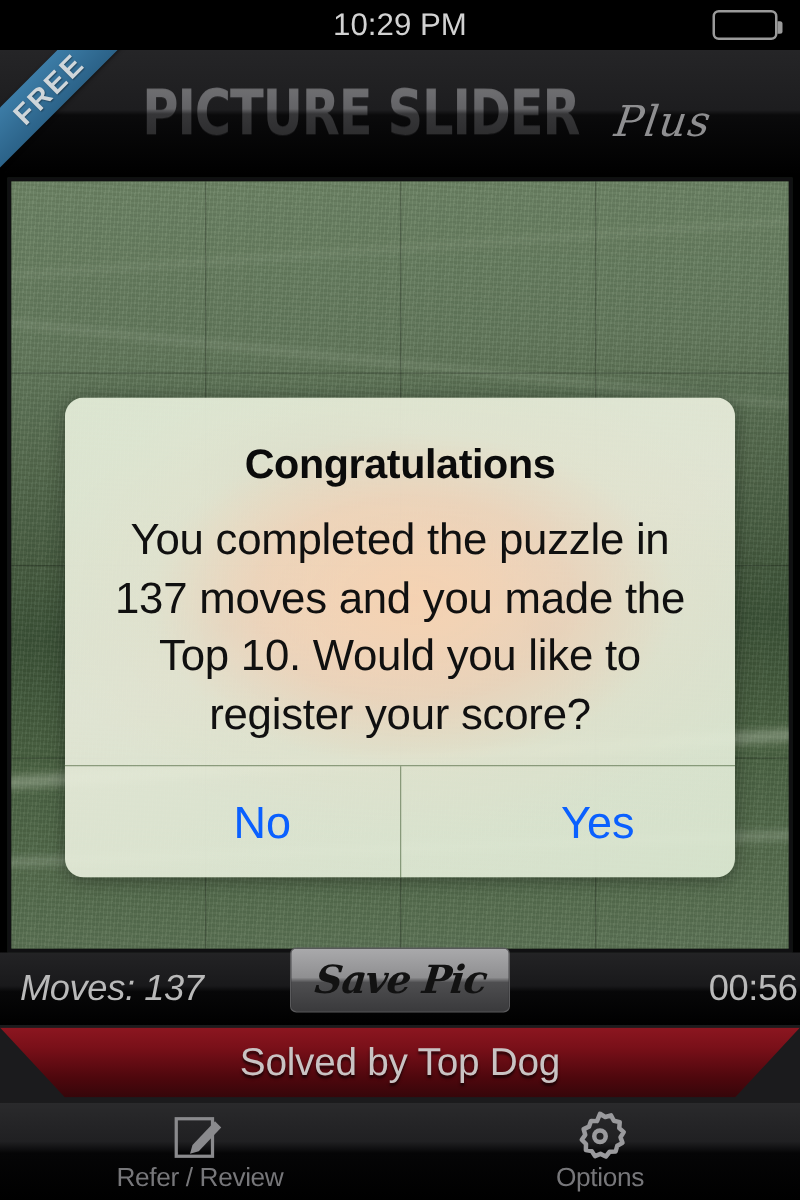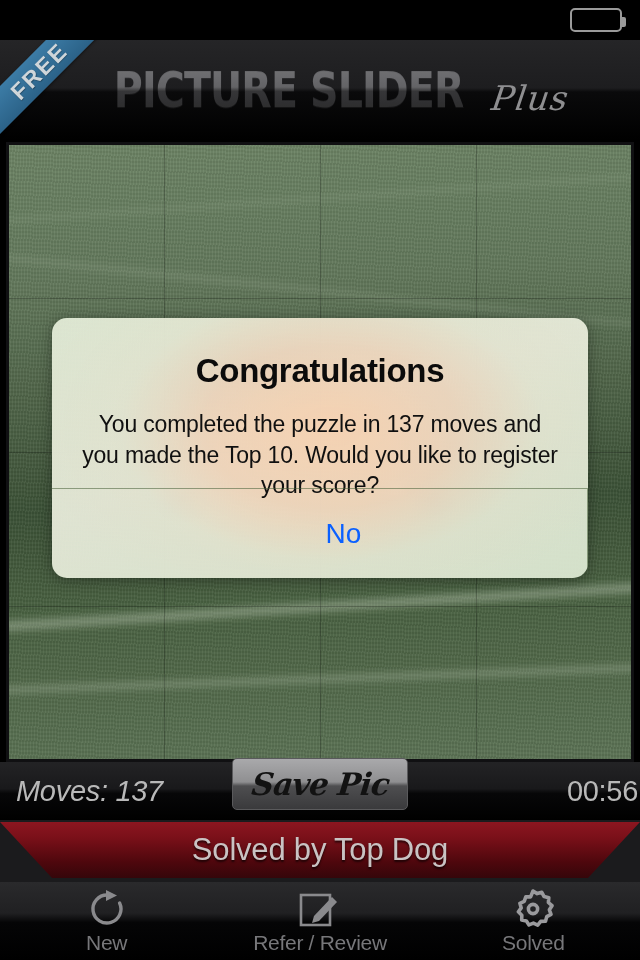--- a/index.html
+++ b/index.html
@@ -123,45 +123,45 @@
   .vein-3{ top:23%; transform:rotate(6deg); height:10px; opacity:.35; }
   .vein-4{ top:8%;  transform:rotate(-4deg); height:9px;  opacity:.25; }
   .grid-lines{ position:absolute; inset:0; }
   .grid-lines .gl{ position:absolute; background:rgba(0,0,0,.22); }
   .grid-lines .v{ top:0; bottom:0; width:1px; }
   .grid-lines .h{ left:0; right:0; height:1px; }
 
   
   .alert-overlay{ position:absolute; inset:0; }
   .alert{
-    position:absolute; left:52px; top:318px; width:536px; height:260px;
+    position:absolute; left:52px; top:318px; width:536px; height:384px;
     border-radius:15px; overflow:hidden;
     background:
       radial-gradient(ellipse 300px 190px at 52% 42%, rgba(247,206,172,.82) 0%, rgba(241,199,170,.55) 42%, rgba(226,223,200,.32) 70%, rgba(216,228,206,.12) 100%),
       linear-gradient(160deg, rgba(230,238,218,.93) 0%, rgba(236,238,222,.93) 45%, rgba(222,234,212,.93) 100%);
     box-shadow:0 2px 14px rgba(0,0,0,.35);
   }
   .alert-body{
     padding:34px 26px 0; text-align:center;
     height:230px;
   }
   .alert-title{
     font-size:33px; font-weight:bold; color:#0b0b0b;
     letter-spacing:-.3px; margin-bottom:19px;
   }
   .alert-msg{
-    font-size:23px; color:#101010; line-height:1.33; letter-spacing:-.2px;
+    font-size:35px; color:#101010; line-height:1.33; letter-spacing:-.2px;
   }
   .alert-buttons{
     position:absolute; left:0; bottom:0; width:100%; height:90px;
     display:flex; border-top:1px solid rgba(70,95,55,.55);
   }
   .alert-btn{
     flex:1; display:flex; align-items:center; justify-content:center;
-    font-size:28px; color:#0a60ff; cursor:pointer;
+    font-size:36px; color:#0a60ff; cursor:pointer;
     background:transparent;
     padding-left:48px;
   }
   .alert-btn.no{ border-right:1px solid rgba(70,95,55,.55); }
 
   
   .stats{
     position:absolute; left:0; top:762px; width:640px; height:58px;
     background:linear-gradient(180deg,#232325 0%,#19191b 46%,#070708 54%,#000 100%);
     display:flex; align-items:center;
@@ -217,20 +217,21 @@
   }
   .tab-label{
     font-size:21px; color:#77777a; letter-spacing:-.3px; margin-top:1px;
   }
   .ico{ display:block; }
 </style>
 </head>
 <body>
 
 <div class="statusbar">
+  <div class="sb-time">10:29 PM</div>
   <div class="sb-right">
     <span class="battery"><span class="fill"></span></span>
   </div>
 </div>
 
 <div class="app-header">
   <div class="title-wrap">
     <span class="logo-main">PICTURE SLIDER</span>
     <span class="logo-plus">Plus</span>
   </div>
@@ -258,49 +259,41 @@
 </div>
 
 <div class="alert-overlay">
   <div class="alert">
     <div class="alert-body">
       <div class="alert-title">Congratulations</div>
       <div class="alert-msg">You completed the puzzle in 137 moves and you made the Top 10. Would you like to register your score?</div>
     </div>
     <div class="alert-buttons">
       <div class="alert-btn no">No</div>
+      <div class="alert-btn yes">Yes</div>
     </div>
   </div>
 </div>
 
 <div class="stats">
   <span class="stat-moves">Moves: 137</span>
   <div class="savepic">
     <span>Save Pic</span>
   </div>
   <span class="stat-time">00:56</span>
 </div>
 
 <div class="banner-zone">
   <div class="banner">
     <span>Solved by Top Dog</span>
   </div>
 </div>
 
 <div class="tabbar">
 
-  <div class="tab">
-    <div class="tab-icon">
-      <svg class="ico" width="40" height="40" viewBox="0 0 40 40">
-        <path d="M20 6 A14 14 0 1 0 32.6 14" fill="none" stroke="#8a8a8d" stroke-width="3.4" stroke-linecap="round"></path>
-        <path d="M19 1 L30 6.5 L19 12 Z" fill="#8a8a8d"></path>
-      </svg>
-    </div>
-    <div class="tab-label">New</div>
-  </div>
 
 
 
   <div class="tab">
     <div class="tab-icon">
       <svg class="ico" width="42" height="40" viewBox="0 0 42 40">
         <rect x="2" y="6" width="29" height="30" fill="none" stroke="#8a8a8d" stroke-width="2.6"></rect>
         <path d="M15 27 L33 8 L38 13 L20 32 L13 34 Z" fill="#8a8a8d"></path>
       </svg>
     </div>
@@ -309,16 +302,16 @@
 
   <div class="tab">
     <div class="tab-icon">
       <svg class="ico" width="42" height="42" viewBox="0 0 42 42">
         <g fill="none" stroke="#9a9a9d" stroke-width="3.6" stroke-linejoin="round">
           <path d="M21 3 l4.2 2.6 4.6 -1.3 2.3 4.3 4.7 1.1 -0.4 4.8 3.6 3.2 -2.6 4.1 1.6 4.5 -4.2 2.3 -1.3 4.6 -4.8 0.2 -3 3.8 -4.3 -2.1 -4.4 1.8 -2.6 -4 -4.7 -0.9 0.1 -4.8 -3.4 -3.4 2.8 -3.9 -1.3 -4.6 4.3 -2 1.6 -4.5 4.8 0.1 z"></path>
           <circle cx="21" cy="21" r="4.6"></circle>
         </g>
       </svg>
     </div>
-    <div class="tab-label">Solved</div>
+    <div class="tab-label">Options</div>
   </div>
 
 </div>
 
 </body></html>

